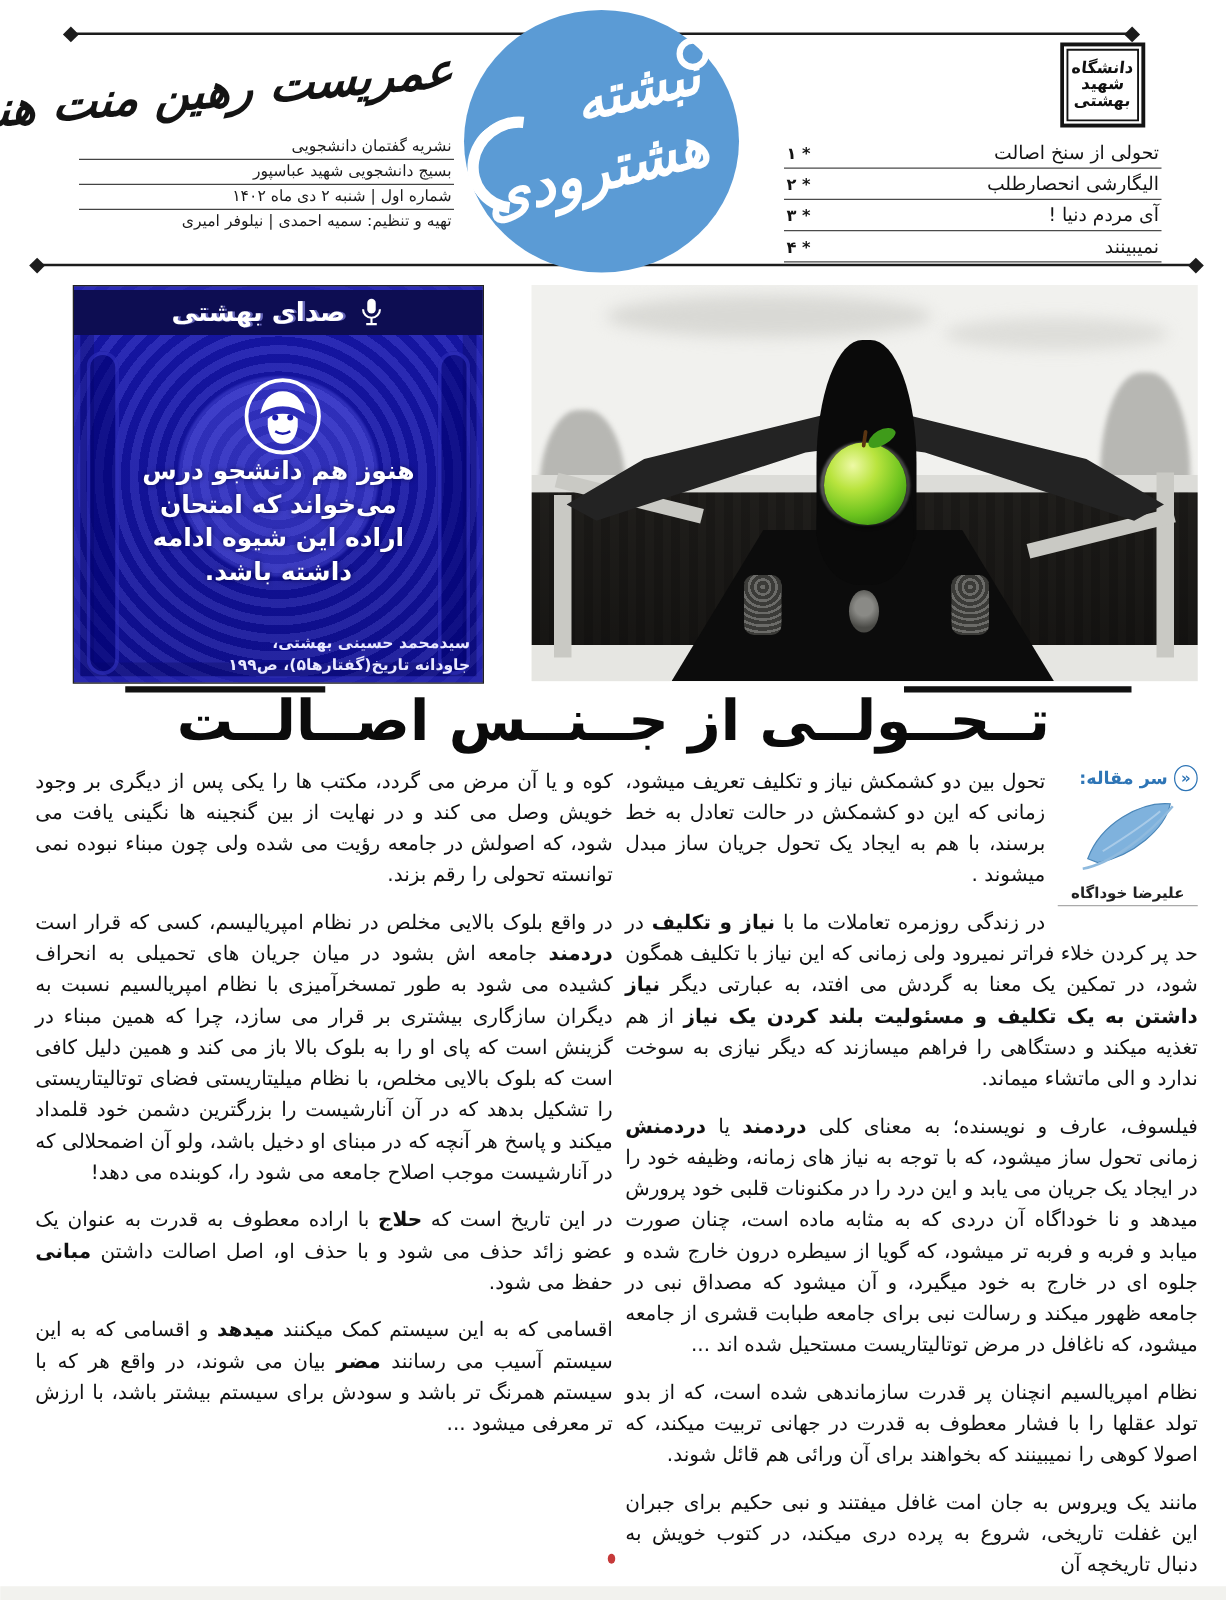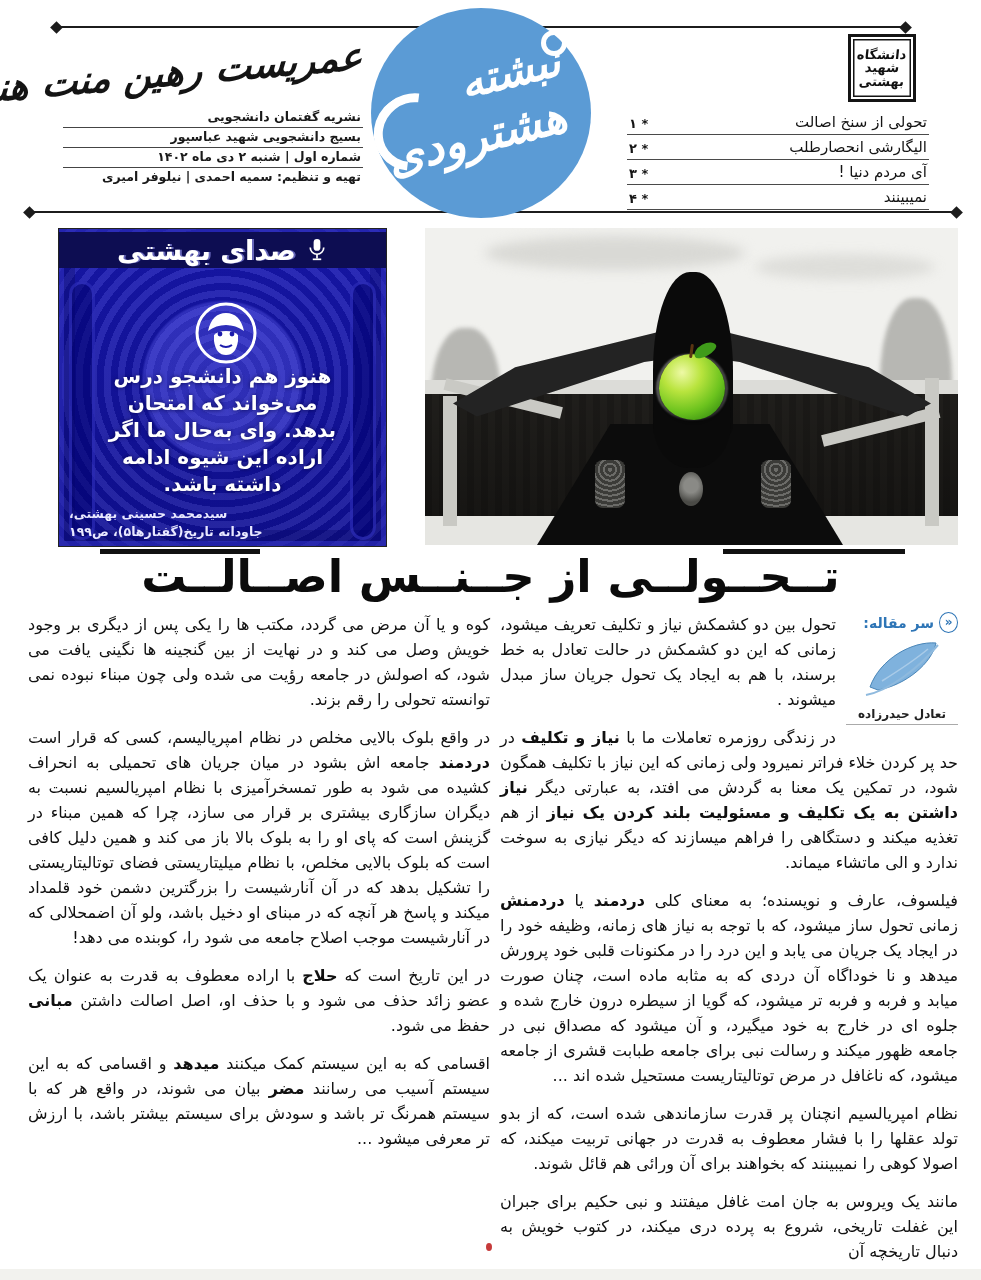--- a/index.html
+++ b/index.html
@@ -11,21 +11,21 @@
   .rule::before{left:-3px;}
   .rule::after{right:-3px;}
   #top-rule{top:26px;left:55px;width:852px;}
   #mid-rule{top:211px;left:28px;width:930px;}
   
   #masthead-left{position:absolute;left:63px;top:36px;width:300px;}
   .calligraphy{font-size:38px;font-weight:bold;font-style:italic;color:#141414;
                transform:rotate(-5deg) skewX(-8deg);transform-origin:center;letter-spacing:-2px;
                text-align:center;height:70px;line-height:66px;white-space:nowrap;}
   .m-lines{margin-top:2px;}
-  .m-line{font-size:12.5px;font-weight:bold;color:#1a1a1a;text-align:right;
+  .m-line{font-size:12.5px;font-weight:normal;color:#1a1a1a;text-align:right;
           padding:2px 2px 3px;border-bottom:1px solid #444;line-height:14px;letter-spacing:.5px;}
   .m-line:last-child{border-bottom:none;}
   
   #logo-circle{position:absolute;left:371px;top:8px;width:220px;height:210px;border-radius:50%;
                background:#5b9bd5;z-index:5;}
   .logo-line{position:absolute;color:#ffffff;font-weight:bold;font-style:italic;white-space:nowrap;}
   .logo-line1{right:30px;top:38px;font-size:44px;transform:rotate(-14deg);}
   .logo-line2{left:14px;top:102px;font-size:46px;transform:rotate(-14deg);}
   .logo-swirl{position:absolute;left:2px;top:86px;width:62px;height:58px;border:9px solid #ffffff;
               border-color:#ffffff transparent transparent #ffffff;border-radius:50%;
@@ -47,26 +47,26 @@
             radial-gradient(circle at 50% 48%, rgba(110,110,255,.30) 0 34%, rgba(0,0,0,0) 35%),
             repeating-radial-gradient(circle at 50% 48%, rgba(130,130,255,.16) 0 7px, rgba(0,0,130,.20) 7px 14px),
             linear-gradient(#1b1bab,#12128c);
           box-shadow:inset 0 0 0 5px rgba(60,60,220,.45), inset 0 0 0 16px rgba(8,8,96,.35);
           border:1px solid #222;}
   #poster .pillar{position:absolute;top:52px;bottom:6px;width:26px;background:rgba(0,0,110,.55);
                   border-radius:13px;box-shadow:inset 0 0 0 3px rgba(90,90,255,.35);}
   #poster .pillar.pl{left:10px;} #poster .pillar.pr{right:10px;}
   .poster-band{position:absolute;left:0;top:3px;width:100%;height:36px;background:#0d0d52;
                display:flex;align-items:center;justify-content:center;gap:10px;z-index:2;}
-  .poster-band .band-title{color:#ffffff;font-size:27px;font-weight:bold;letter-spacing:2px;
+  .poster-band .band-title{color:#ffffff;font-size:21px;font-weight:bold;letter-spacing:2px;
                text-shadow:2px 0 0 rgba(160,160,255,.6);}
   .poster-emblem{position:absolute;left:135px;top:72px;z-index:2;}
   .poster-quote{position:absolute;left:10px;top:134px;width:307px;text-align:center;z-index:2;}
   .quote-line{color:#ffffff;font-size:20px;font-weight:bold;line-height:27px;text-shadow:0 0 4px rgba(0,0,60,.8);}
-  .poster-attr{position:absolute;left:10px;top:276px;width:307px;text-align:left;z-index:2;}
+  .poster-attr{position:absolute;left:10px;top:276px;width:307px;text-align:right;z-index:2;}
   .attr-line{color:#e9e9ff;font-size:12.5px;font-weight:bold;line-height:18px;}
   
   #photo{position:absolute;left:425px;top:228px;width:533px;height:317px;background:#f1f1ee;overflow:hidden;}
   .cloud{position:absolute;border-radius:50%;filter:blur(6px);background:#d9d9d5;}
   .cl1{left:60px;top:8px;width:260px;height:34px;}
   .cl2{left:330px;top:26px;width:180px;height:26px;opacity:.8;}
   .tree{position:absolute;border-radius:45%;filter:blur(2px);background:#b7b7b3;}
   .tr1{left:6px;top:100px;width:70px;height:150px;}
   .tr2{left:455px;top:70px;width:72px;height:180px;}
   .ledge{position:absolute;left:0;top:152px;width:100%;height:14px;background:#dcdcd8;}
@@ -188,21 +188,20 @@
       <circle cx="32" cy="32" r="29" fill="none" stroke="#ffffff" stroke-width="3"></circle>
       <path d="M14,30 Q18,12 32,12 Q46,12 50,30 Q42,24 32,24 Q22,24 14,30 Z" fill="#ffffff"></path>
       <path d="M20,34 Q24,30 32,30 Q40,30 44,34 L44,40 Q42,54 32,54 Q22,54 20,40 Z" fill="#ffffff"></path>
       <circle cx="26" cy="33" r="2.4" fill="#1b1bab"></circle>
       <circle cx="38" cy="33" r="2.4" fill="#1b1bab"></circle>
       <path d="M26,44 Q32,48 38,44" stroke="#1b1bab" stroke-width="2" fill="none"></path>
     </svg>
     <div class="poster-quote" id="poster-quote">
         <div class="quote-line">هنوز هم دانشجو درس</div>
         <div class="quote-line">می‌خواند که امتحان</div>
-        <div class="quote-line">بدهد. وای به‌حال ما اگر</div>
         <div class="quote-line">اراده این شیوه ادامه</div>
         <div class="quote-line">داشته باشد.</div>
       </div>
     <div class="poster-attr" id="poster-attr">
         <div class="attr-line">سیدمحمد حسینی بهشتی،</div>
         <div class="attr-line">جاودانه تاریخ(گفتارها۵)، ص۱۹۹</div>
       </div>
   </div>
 
   <div id="photo">
@@ -237,21 +236,21 @@
     <aside id="editorial-badge">
       <div class="badge-head">
         <span class="badge-chevron">«</span>
         <span>سر مقاله:</span>
       </div>
       <svg class="badge-feather" width="84" height="64" viewBox="0 0 84 64">
         <path d="M10,50 C20,22 52,4 76,6 C72,26 46,48 18,53 Z" fill="#7fb2dd" stroke="#4a86b8" stroke-width="1"></path>
         <path d="M22,44 C38,34 56,22 68,12" stroke="#a9cbe8" stroke-width="1.6" fill="none"></path>
         <path d="M6,58 C28,54 58,32 78,8" stroke="#8fbade" stroke-width="2" fill="none"></path>
       </svg>
-      <div class="badge-author">تعادل حیدرزاده</div>
+      <div class="badge-author">علیرضا خوداگاه</div>
     </aside>
   <p class="para"><span>تحول بین دو کشمکش نیاز و تکلیف تعریف میشود، زمانی که این دو کشمکش در حالت تعادل به خط برسند، با هم به ایجاد یک تحول جریان ساز مبدل میشوند .</span></p>
       <p class="para"><span>در زندگی روزمره تعاملات ما با </span><b>نیاز و تکلیف</b><span> در حد پر کردن خلاء فراتر نمیرود ولی زمانی که این نیاز با تکلیف همگون شود، در تمکین یک معنا به گردش می افتد، به عبارتی دیگر </span><b>نیاز داشتن به یک تکلیف و مسئولیت بلند کردن یک نیاز</b><span> از هم تغذیه میکند و دستگاهی را فراهم میسازند که دیگر نیازی به سوخت ندارد و الی ماتشاء میماند.</span></p>
       <p class="para"><span>فیلسوف، عارف و نویسنده؛ به معنای کلی </span><b>دردمند</b><span> یا </span><b>دردمنش</b><span> زمانی تحول ساز میشود، که با توجه به نیاز های زمانه، وظیفه خود را در ایجاد یک جریان می یابد و این درد را در مکنونات قلبی خود پرورش میدهد و نا خوداگاه آن دردی که به مثابه ماده است، چنان صورت میابد و فربه و فربه تر میشود، که گویا از سیطره درون خارج شده و جلوه ای در خارج به خود میگیرد، و آن میشود که مصداق نبی در جامعه ظهور میکند و رسالت نبی برای جامعه طبابت قشری از جامعه میشود، که ناغافل در مرض توتالیتاریست مستحیل شده اند ...</span></p>
       <p class="para"><span>نظام امپریالسیم انچنان پر قدرت سازماندهی شده است، که از بدو تولد عقلها را با فشار معطوف به قدرت در جهانی تربیت میکند، که اصولا کوهی را نمیبینند که بخواهند برای آن ورائی هم قائل شوند.</span></p>
       <p class="para"><span>مانند یک ویروس به جان امت غافل میفتند و نبی حکیم برای جبران این غفلت تاریخی، شروع به پرده دری میکند، در کتوب خویش به دنبال تاریخچه آن</span></p>
     </div>
   <div class="col" id="col-left">
       <p class="para"><span>کوه و یا آن مرض می گردد، مکتب ها را یکی پس از دیگری بر وجود خویش وصل می کند و در نهایت از بین گنجینه ها نگینی یافت می شود، که اصولش در جامعه رؤیت می شده ولی چون مبناء نبوده نمی توانسته تحولی را رقم بزند.</span></p>
       <p class="para"><span>در واقع بلوک بالایی مخلص در نظام امپریالیسم، کسی که قرار است </span><b>دردمند</b><span> جامعه اش بشود در میان جریان های تحمیلی به انحراف کشیده می شود به طور تمسخرآمیزی با نظام امپریالسیم نسبت به دیگران سازگاری بیشتری بر قرار می سازد، چرا که همین مبناء در گزینش است که پای او را به بلوک بالا باز می کند و همین دلیل کافی است که بلوک بالایی مخلص، با نظام میلیتاریستی فضای توتالیتاریستی را تشکیل بدهد که در آن آنارشیست را بزرگترین دشمن خود قلمداد میکند و پاسخ هر آنچه که در مبنای او دخیل باشد، ولو آن اضمحلالی که در آنارشیست موجب اصلاح جامعه می شود را، کوبنده می دهد!</span></p>

